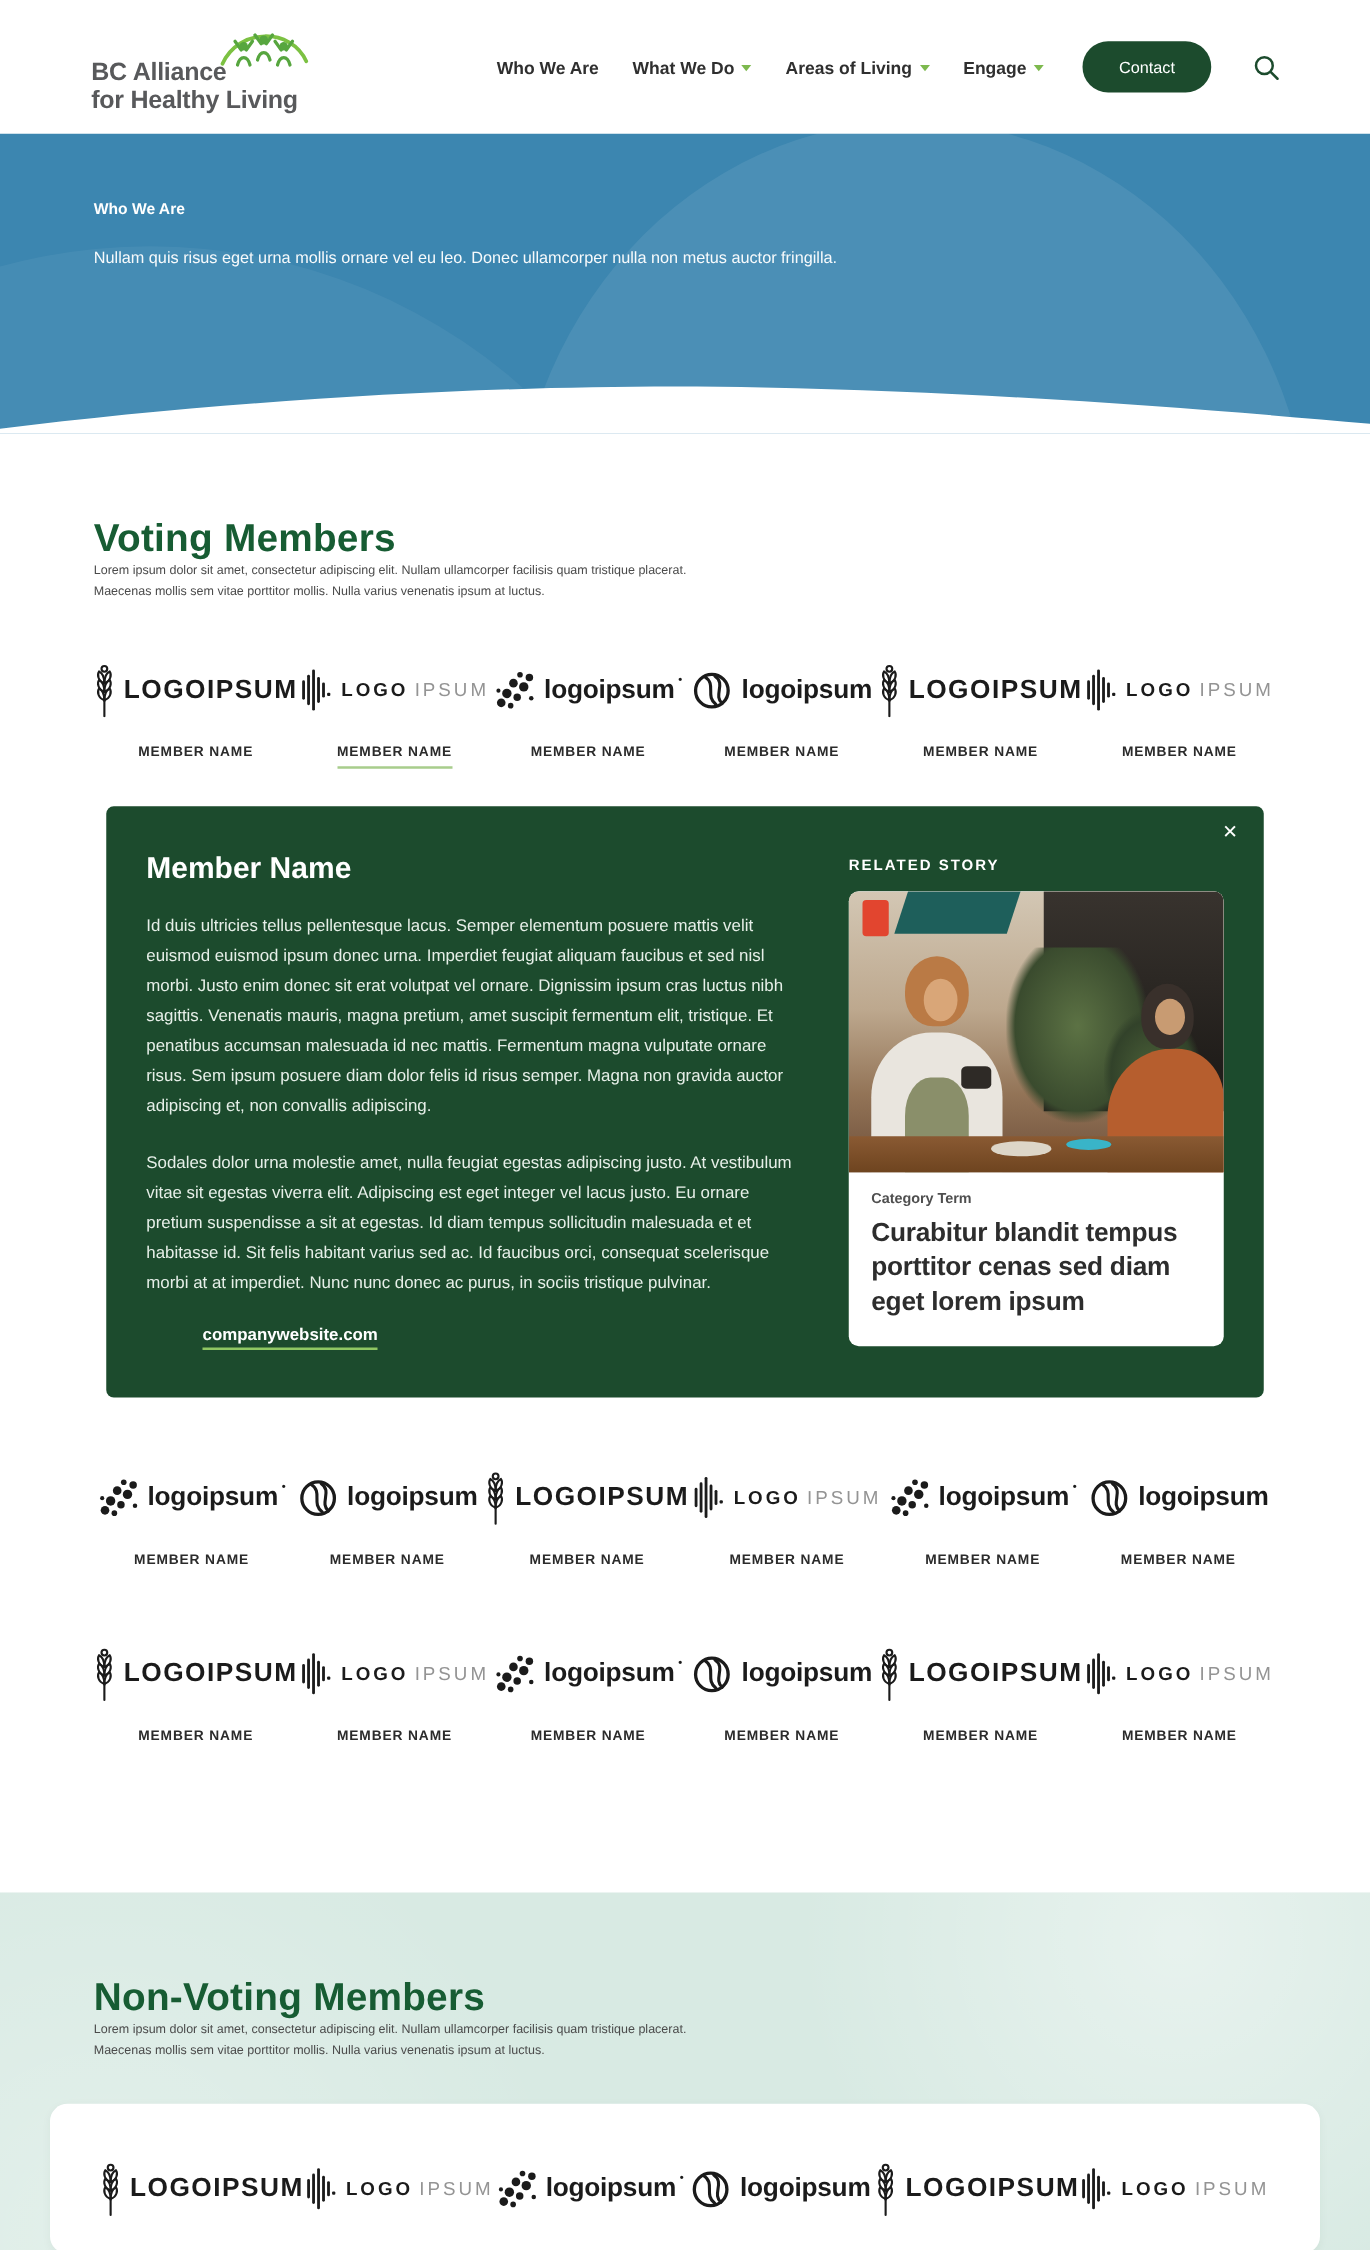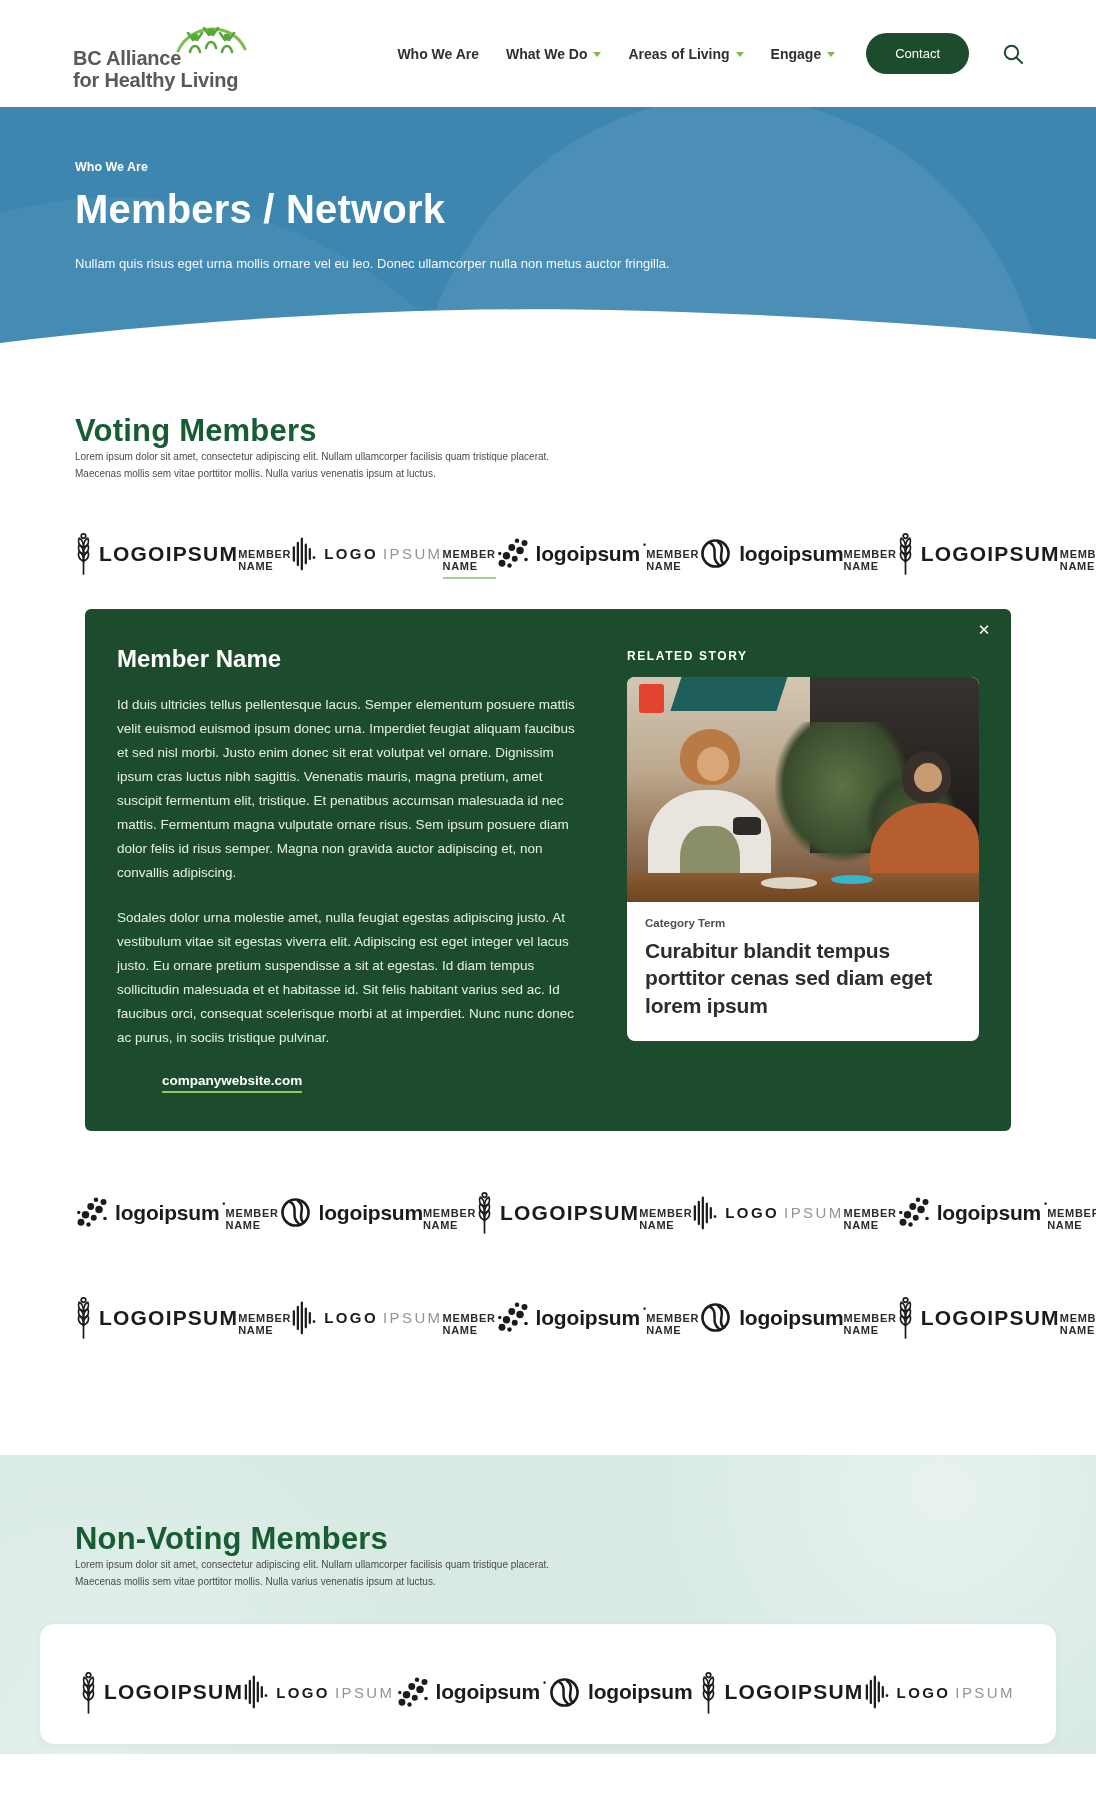--- a/index.html
+++ b/index.html
@@ -92,21 +92,21 @@
   .section-heading { font-size: 31px; font-weight: 700; color: #175c33; letter-spacing: 0.2px; }
   .voting-section .section-heading { margin-top: 66px; }
   .section-desc { font-size: 10px; line-height: 1.65; color: #4b4b4b; }
 
   
   .logo-grid {
     display: grid;
     grid-template-columns: repeat(6, 1fr);
     margin-top: 46px;
   }
-  .logo-cell { display: flex; flex-direction: row; align-items: center; cursor: pointer; }
+  .logo-cell { display: flex; flex-direction: column; align-items: center; cursor: pointer; }
   .logo-mark { height: 48px; display: flex; align-items: center; justify-content: center; gap: 7px; color:#1b1b1b; }
   .member-label {
     margin-top: 20px;
     font-size: 11px;
     font-weight: 700;
     letter-spacing: 0.7px;
     color: #2b2b2b;
     padding-bottom: 5px;
     border-bottom: 2px solid transparent;
   }
@@ -138,21 +138,21 @@
   .panel-para { font-size: 13.5px; line-height: 1.78; color: #e6efe8; margin-bottom: 21px; }
   .website-link {
     display: inline-block;
     font-size: 13.5px; font-weight: 700; color: #fff;
     text-decoration: none;
     border-bottom: 2px solid #8fc763;
     padding-bottom: 3px;
     cursor: pointer;
     margin-left: 45px;
   }
-  .panel-right { width: 352px; flex-shrink: 0; padding-top: 6px; }
+  .panel-right { width: 300px; flex-shrink: 0; padding-top: 6px; }
   .related-label { font-size: 12px; font-weight: 700; letter-spacing: 1.6px; margin-bottom: 14px; }
   .story-card { background: #fff; border-radius: 8px; overflow: hidden; color: #222; cursor: pointer; }
   .story-body { padding: 15px 18px 22px; }
   .story-cat { font-size: 11.5px; font-weight: 600; color: #4f4f4f; }
   .story-title { margin-top: 8px; font-size: 21px; font-weight: 800; color: #2d2d2d; line-height: 1.3; letter-spacing: -0.2px; }
 
   
   .photo { position: relative; height: 225px; overflow: hidden; }
   .photo div { position: absolute; }
   .ph-bg { inset: 0; background: linear-gradient(180deg, #d3c7b4 0%, #bda88e 42%, #937457 72%, #6e4f3a 100%); }
@@ -247,21 +247,20 @@
         <line x1="14.7" y1="14.7" x2="20" y2="20" stroke="#1c4b2d" stroke-width="2" stroke-linecap="round"></line>
       </svg>
     </span>
   </nav>
 </header>
 
 <section class="hero">
   <div class="hero-blob2"></div>
   <div class="hero-blob1"></div>
   <div class="hero-breadcrumb">Who We Are</div>
-  <h1 class="hero-title">Members / Network</h1>
   <p class="hero-subtitle">Nullam quis risus eget urna mollis ornare vel eu leo. Donec ullamcorper nulla non metus auctor fringilla.</p>
   <svg class="hero-wave" viewBox="0 0 1096 46" preserveAspectRatio="none">
     <path d="M0,46 L0,41 C200,16 430,4 610,8 C800,12 960,25 1096,37 L1096,46 Z" fill="#ffffff"></path>
   </svg>
 </section>
 
 <section class="container voting-section">
   <h2 class="section-heading">Voting Members</h2>
   <p class="section-desc">
     <span>Lorem ipsum dolor sit amet, consectetur adipiscing elit. Nullam  ullamcorper facilisis quam tristique placerat.</span><br>

